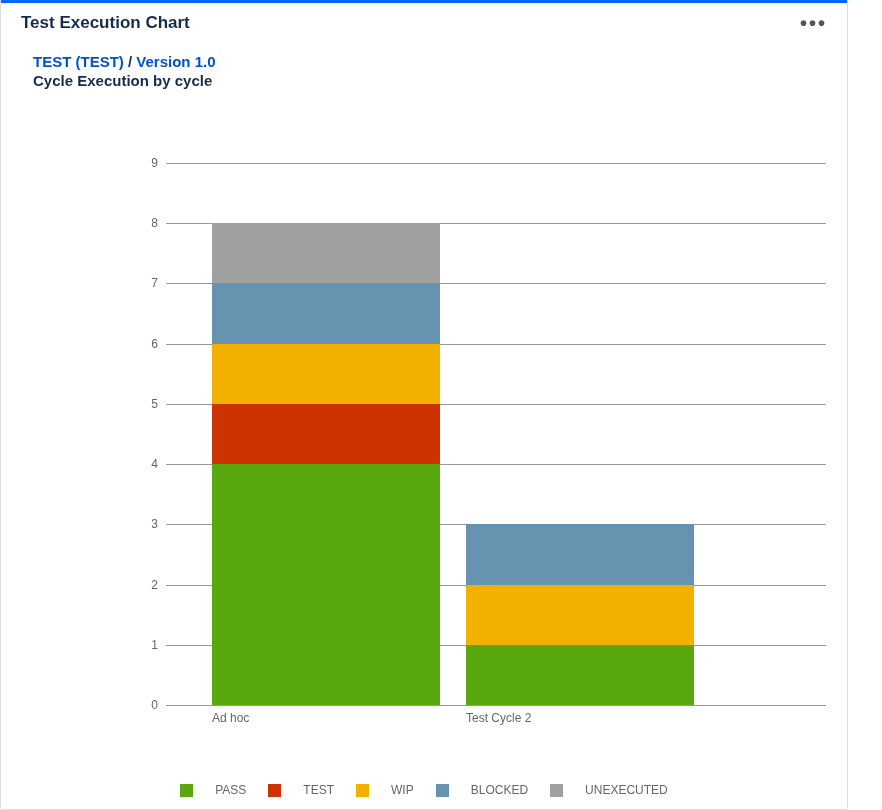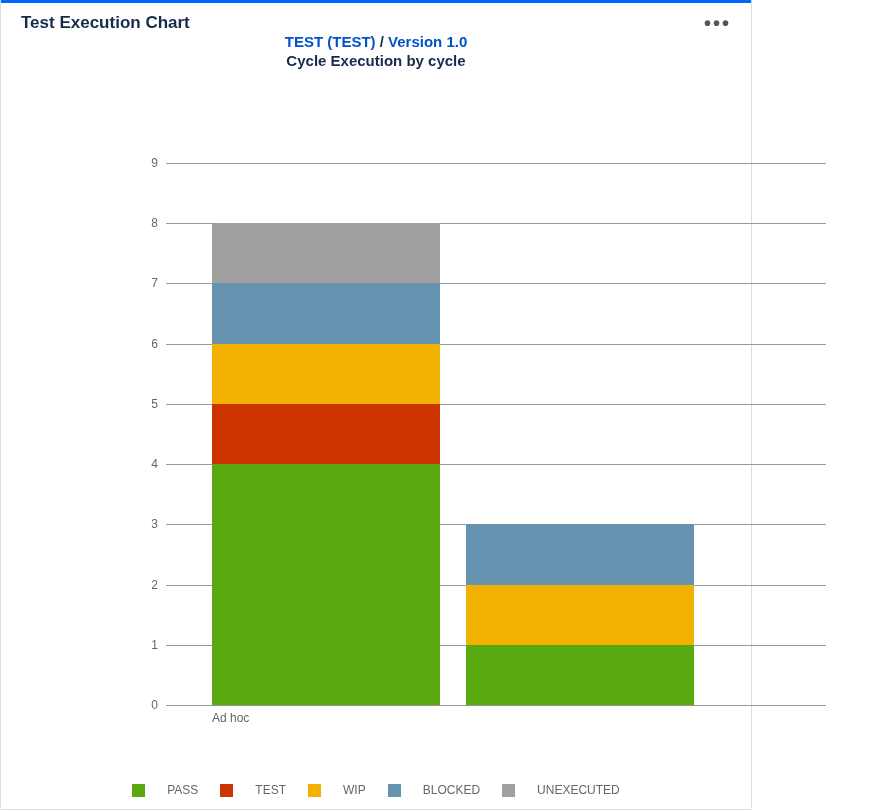--- a/index.html
+++ b/index.html
@@ -5,21 +5,21 @@
   * { box-sizing: border-box; }
   body {
     margin: 0;
     font-family: -apple-system, BlinkMacSystemFont, "Segoe UI", Arial, sans-serif;
     background: #fff;
     width: 882px;
     height: 810px;
     overflow: hidden;
   }
   .card {
-    width: 752px;
+    width: 848px;
     height: 810px;
     border: 1px solid #ddd;
     border-top: 3px solid #0066ff;
     border-radius: 2px;
     position: relative;
     background: #fff;
   }
   .card-header {
     display: flex;
     justify-content: space-between;
@@ -33,21 +33,22 @@
   }
   .more-btn {
     font-size: 20px;
     color: #555;
     letter-spacing: 2px;
     cursor: pointer;
     font-weight: bold;
     line-height: 1;
   }
   .chart-header {
-    text-align: center;
+    margin-top: 20px;
+    padding-left: 32px;
   }
   .breadcrumb {
     font-weight: 700;
     font-size: 15px;
     color: #0052cc;
   }
   .breadcrumb a { color: #0052cc; text-decoration: none; }
   .breadcrumb .sep { color: #172b4d; }
   .subtitle {
     font-weight: 700;
@@ -170,20 +171,21 @@
           <div class="seg" style="height: 60.2222px; background: rgb(102, 147, 176);"></div>
           <div class="seg" style="height: 60.2222px; background: rgb(160, 160, 160);"></div>
         </div>
         <div class="bar-group g1" style="display: flex; flex-direction: column-reverse;">
           <div class="seg" style="height: 60.2222px; background: rgb(89, 168, 15);"></div>
           <div class="seg" style="height: 60.2222px; background: rgb(242, 176, 0);"></div>
           <div class="seg" style="height: 60.2222px; background: rgb(102, 147, 176);"></div>
         </div>
       </div>
     <div class="x-label l0">Ad hoc</div>
+    <div class="x-label l1">Test Cycle 2</div>
   </div>
 
   <div class="legend" id="legend">
       <div class="legend-item">
         <span class="swatch" style="background: rgb(89, 168, 15);"></span>
         <span>PASS</span>
       </div>
       <div class="legend-item">
         <span class="swatch" style="background: rgb(204, 51, 0);"></span>
         <span>TEST</span>

